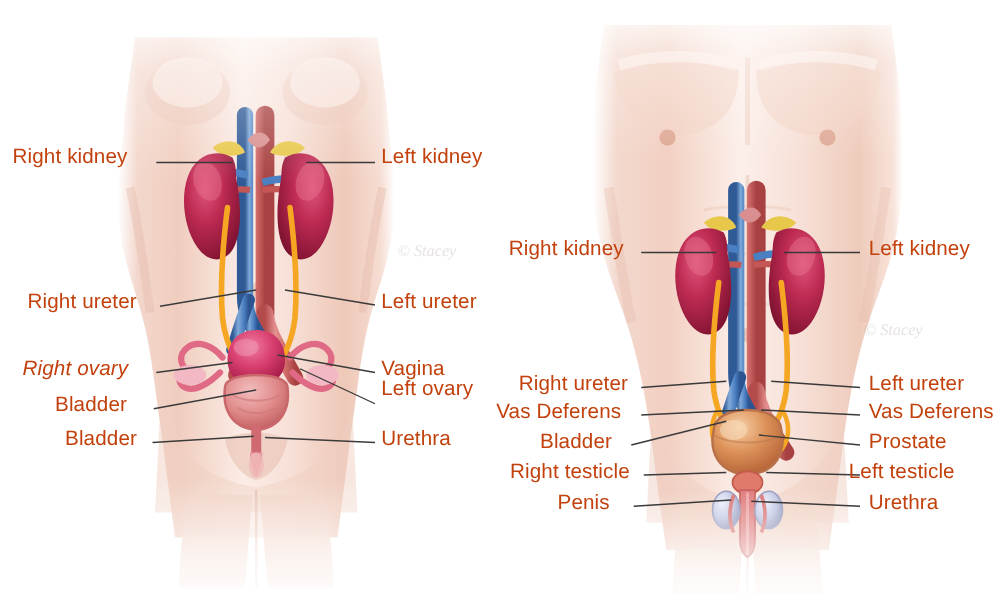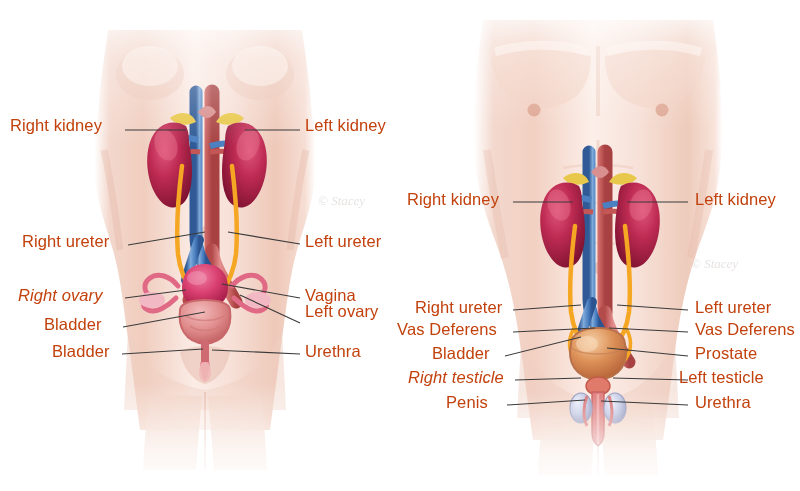--- a/index.html
+++ b/index.html
@@ -353,21 +353,21 @@
       <g opacity="0.22">
         <text x="296" y="268" font-family="Liberation Serif, serif" font-size="13" font-style="italic" fill="#8a7a72">© Stacey</text>
       </g>
     </svg>
 
     <div id="male-labels">
         <div class="label" style="left: 12px; top: 190px;">Right kidney</div>
         <div class="label" style="left: 20px; top: 298px;">Right ureter</div>
         <div class="label" style="left: 2px; top: 320px;">Vas Deferens</div>
         <div class="label" style="left: 37px; top: 344px;">Bladder</div>
-        <div class="label" style="left: 13px; top: 368px; font-style: italic;">Right testicle</div>
+        <div class="label" style="left: 13px; top: 368px;">Right testicle</div>
         <div class="label" style="left: 51px; top: 393px; text-align: right;">Penis</div>
         <div class="label" style="left: 300px; top: 190px;">Left kidney</div>
         <div class="label" style="left: 300px; top: 298px;">Left ureter</div>
         <div class="label" style="left: 300px; top: 320px;">Vas Deferens</div>
         <div class="label" style="left: 300px; top: 344px;">Prostate</div>
         <div class="label" style="left: 284px; top: 368px;">Left testicle</div>
         <div class="label" style="left: 300px; top: 393px;">Urethra</div>
       </div>
   </div>
 

